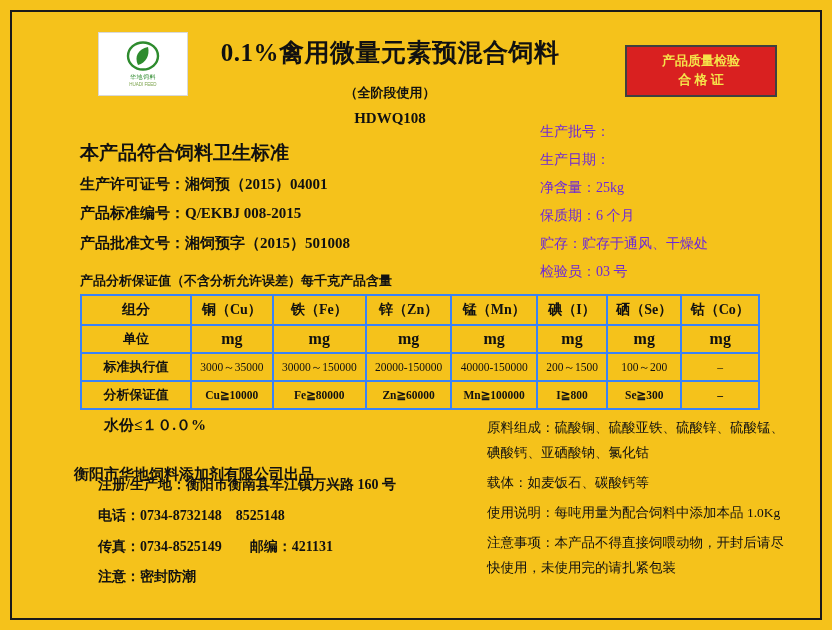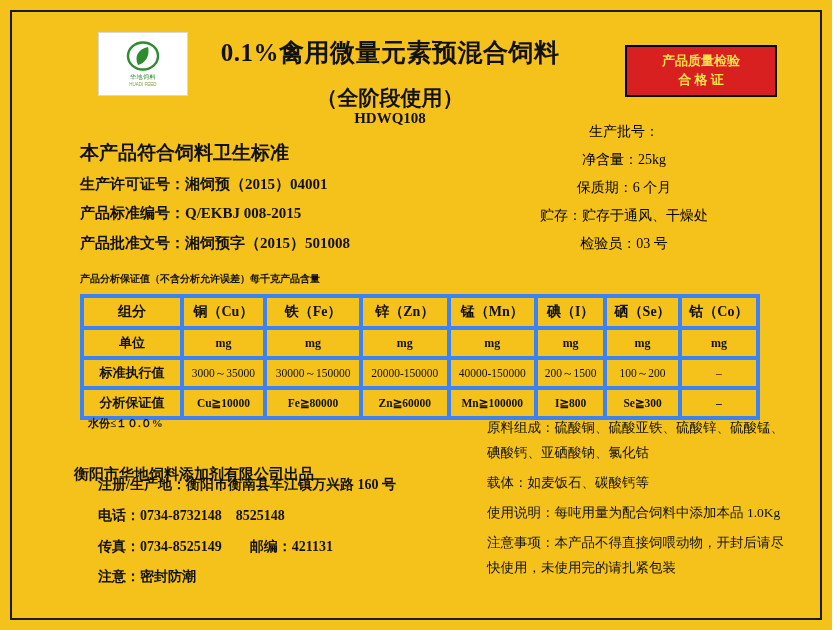--- a/index.html
+++ b/index.html
@@ -71,21 +71,21 @@
     font-weight: bold;
     color: #111;
     letter-spacing: 0.5px;
   }
   .sub-title {
     position: absolute;
     left: 200px;
     top: 84px;
     width: 380px;
     text-align: center;
-    font-size: 21px;
+    font-size: 13px;
     font-weight: bold;
     color: #111;
   }
   .code-title {
     position: absolute;
     left: 200px;
     top: 110px;
     width: 380px;
     text-align: center;
     font-size: 15px;
@@ -93,21 +93,21 @@
     color: #111;
   }
 
   .qc-stamp {
     position: absolute;
     right: 55px;
     top: 45px;
     width: 148px;
     height: 48px;
     background: #d92020;
-    border: 2px solid #000000;
+    border: 2px solid #404040;
     display: flex;
     flex-direction: column;
     align-items: center;
     justify-content: center;
     color: #f5e34a;
     font-size: 13px;
     font-weight: bold;
     line-height: 1.45;
   }
 
@@ -129,79 +129,78 @@
     color: #111;
     line-height: 1.95;
   }
 
   
   .right-lines {
     position: absolute;
     left: 540px;
     top: 118px;
     font-size: 14px;
-    color: #000000;
+    color: #6d28d9;
     line-height: 2.0;
-    text-align: center;
   }
 
   
   .analysis-caption {
     position: absolute;
     left: 80px;
     top: 272px;
-    font-size: 10px;
+    font-size: 13px;
     font-weight: bold;
     color: #111;
   }
   table.analysis {
     position: absolute;
     left: 80px;
     top: 294px;
     width: 680px;
     border-collapse: collapse;
     font-size: 12px;
     color: #111;
   }
   table.analysis td, table.analysis th {
-    border: 4px solid #3b82f6;
+    border: 2px solid #3b82f6;
     text-align: center;
     height: 24px;
-    padding: 1px 2px;
+    padding: 1px 8px;
     font-weight: normal;
   }
   table.analysis tr.head td {
     font-size: 14px;
     font-weight: bold;
     height: 26px;
   }
   table.analysis td.rowhead {
     font-size: 13px;
     font-weight: bold;
     width: 92px;
   }
   table.analysis td.unit {
-    font-size: 12px;
+    font-size: 16px;
     font-weight: bold;
   }
   table.analysis td.val {
     font-size: 11.5px;
     margin-top: 21px;
   }
   table.analysis td.guar {
     font-size: 11.5px;
     font-weight: bold;
   }
 
   
   .moisture {
     position: absolute;
-    left: 88px;
+    left: 104px;
     top: 416px;
-    font-size: 11px;
+    font-size: 15px;
     font-weight: bold;
     color: #111;
   }
   .company {
     position: absolute;
     left: 74px;
     top: 444px;
     font-size: 15px;
     font-weight: bold;
     color: #111;
@@ -257,20 +256,21 @@
 
   <div class="hygiene-line">本产品符合饲料卫生标准</div>
   <div class="left-lines">
     <div>生产许可证号：湘饲预（2015）04001</div>
     <div>产品标准编号：Q/EKBJ 008-2015</div>
     <div>产品批准文号：湘饲预字（2015）501008</div>
   </div>
 
   <div class="right-lines">
     <div>生产批号：</div>
+    <div>生产日期：</div>
     <div>净含量：25kg</div>
     <div>保质期：6 个月</div>
     <div>贮存：贮存于通风、干燥处</div>
     <div>检验员：03 号</div>
   </div>
 
   <div class="analysis-caption">产品分析保证值（不含分析允许误差）每千克产品含量</div>
   <table class="analysis">
     <tbody>
       <tr class="head">

